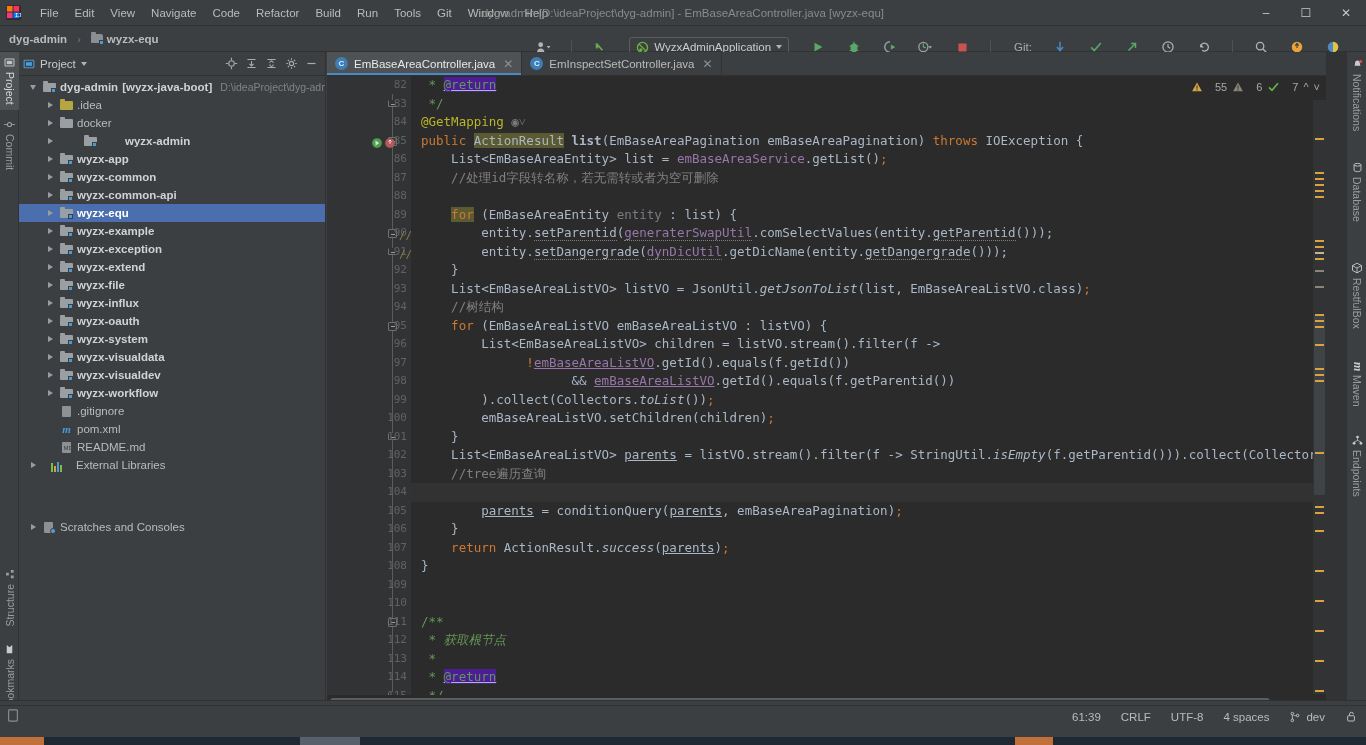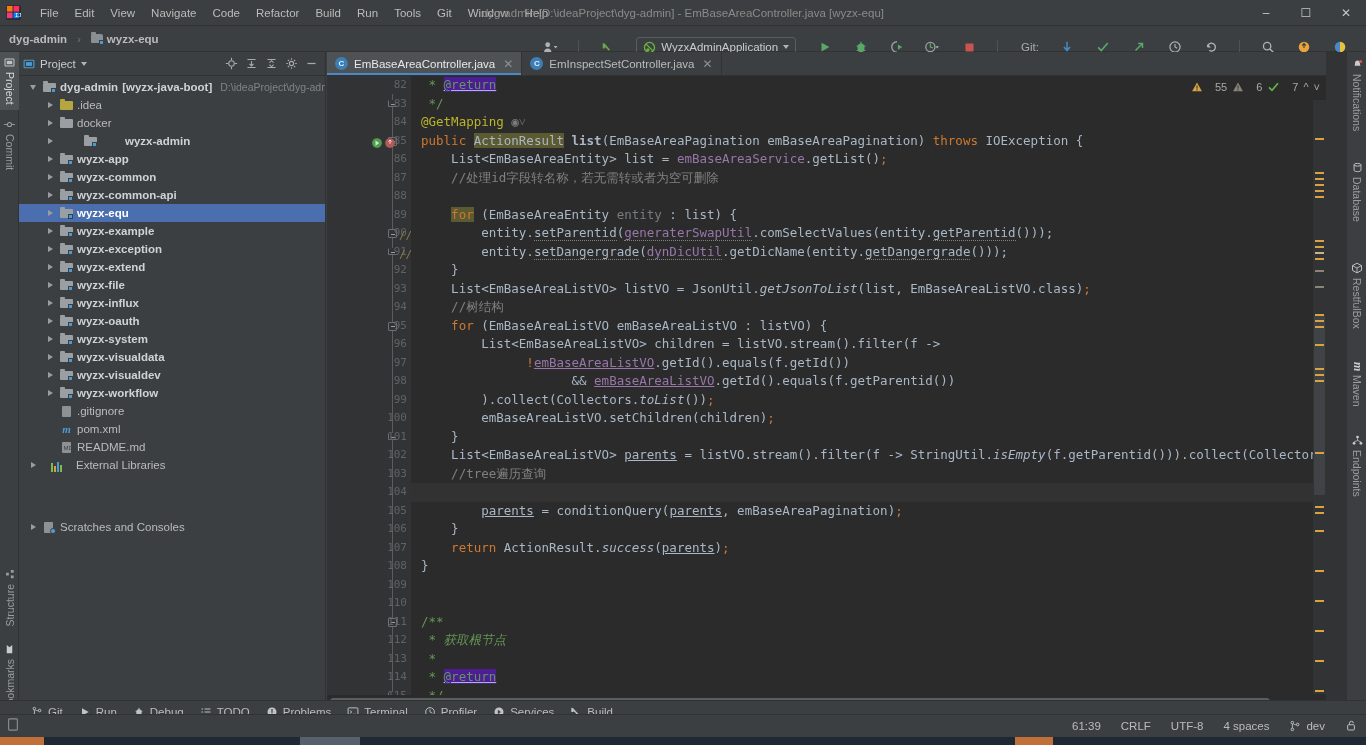--- a/index.html
+++ b/index.html
@@ -36,21 +36,21 @@
     border-bottom: 1px solid #323232; padding-left: 6px; position: relative;
   }
   .crumb { color:#bbbbbb; font-size:11.5px; display:flex; align-items:center; gap:4px; }
   .crumb .sep { color:#777; margin:0 3px; font-size:11px;}
   .crumb-item { padding:2px 3px; display:flex; align-items:center; gap:4px; font-weight:bold;}
   .mod-ico { width:12px; height:11px; position:relative; display:inline-block; }
   .mod-ico .fold { position:absolute; left:0; top:1px; width:12px; height:9px; background:#8a8f94; border-radius:1px 2px 1px 1px; }
   .mod-ico .fold:after{ content:''; position:absolute; left:0; top:-2px; width:5px;height:2px;background:#8a8f94; border-radius:1px 1px 0 0;}
   .mod-ico .sq { position:absolute; right:-1px; bottom:-1px; width:5px; height:5px; background:#4a9ad4; border:1px solid #3c3f41;}
 
-  .toolbar-right { margin-left:auto; display:flex; align-items:center; gap:14px; padding-right:15px;margin-top:17px; }
+  .toolbar-right { margin-left:auto; display:flex; align-items:center; gap:14px; padding-right:22px;margin-top:17px; }
   .tb-btn { width:22px; height:22px; display:flex; align-items:center; justify-content:center; border-radius:3px; }
   .runconfig {
     display:flex; align-items:center; gap:5px; height:21px; padding:0 6px;
     border:1px solid #5a5d5e; border-radius:3px; color:#c9ccce; font-size:11.5px; margin:0 4px;
   }
   .caret { width:0;height:0;border-left:3.5px solid transparent;border-right:3.5px solid transparent;border-top:4px solid #b0b3b5; }
   .git-label { color:#a9acae; font-size:11.5px; margin:0 3px 0 6px; }
   .divider-v { width:1px; height:15px; background:#4e5254; margin:0 3px; }
 
   
@@ -189,21 +189,21 @@
 
   
   .bottombar {
     position:absolute; left:0; right:0; bottom:23px; height:22px; background:#3c3f41;
     display:flex; align-items:center; padding-left:24px; gap:2px; border-top:1px solid #323232;
   }
   .bb-item { display:flex; align-items:center; gap:5px; color:#bbbbbb; font-size:11.5px; padding:2px 7px; border-radius:2px;}
 
   
   .statusbar {
-    position:absolute; left:0; right:0; bottom:8px; height:23px; background:#3c3f41;
+    position:absolute; left:0; right:0; bottom:17px; height:23px; background:#3c3f41;
     display:flex; align-items:center; padding:0 6px; border-top:1px solid #323232;
   }
   .sb-left { display:flex; align-items:center; gap:6px; }
   .sb-right { margin-left:auto; display:flex; align-items:center; gap:14px; color:#bbbbbb; font-size:11.5px;}
   .sb-right span.it { padding:2px 3px;}
 
   
   .taskbar { position:absolute; left:0; right:0; bottom:0; height:8px; background:#1f2933; }
   .taskbar .a { position:absolute; left:0; width:44px; height:8px; background:#c2703a;}
   .taskbar .b { position:absolute; left:300px; width:60px; height:8px; background:#57606b;}

